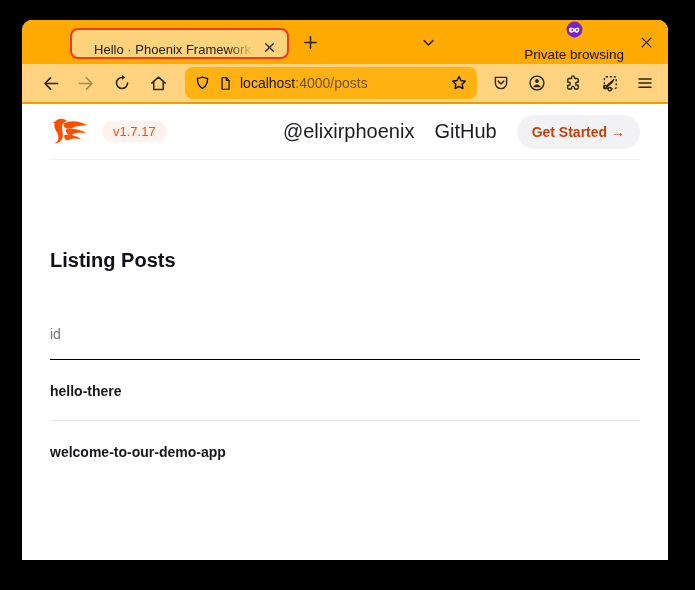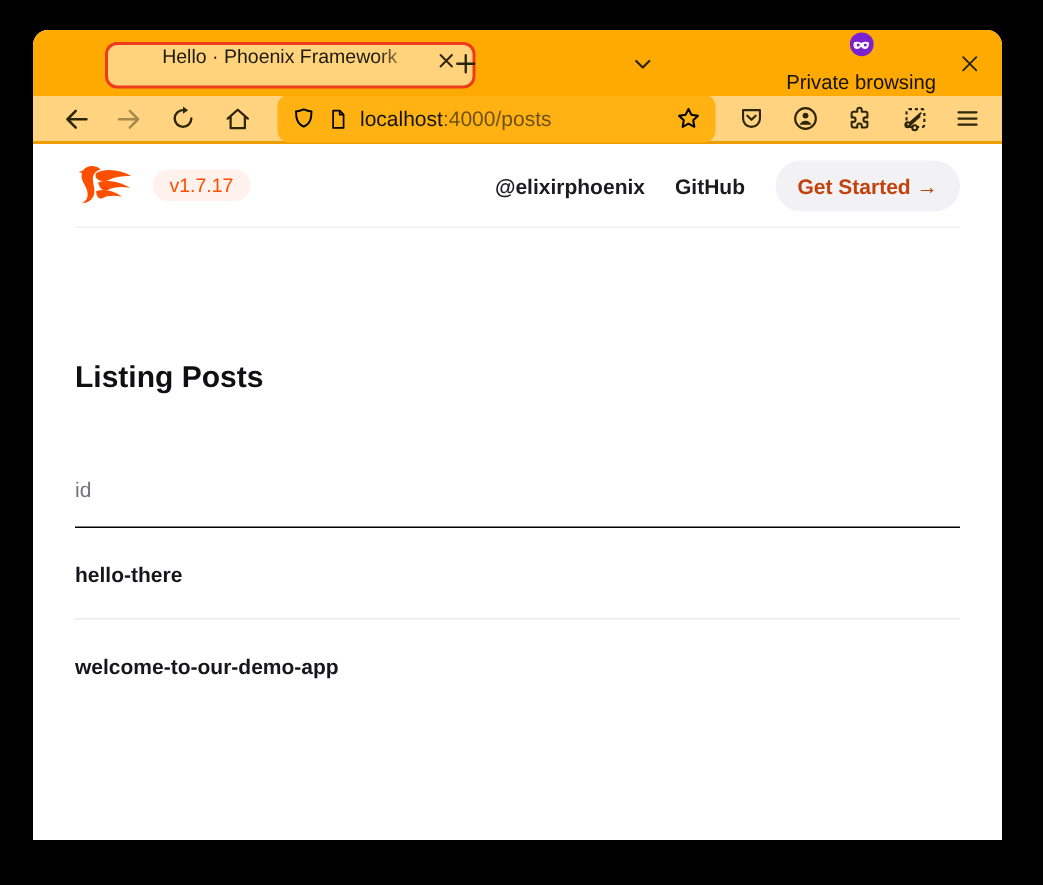--- a/index.html
+++ b/index.html
@@ -4,58 +4,58 @@
 <style>
   * { box-sizing: border-box; margin: 0; padding: 0; }
   html, body { width: 695px; height: 590px; background: #000; overflow: hidden;
     font-family: "Liberation Sans", sans-serif; }
 
   .window { position: absolute; left: 22px; top: 20px; width: 646px; height: 540px;
     border-radius: 10px 10px 0 0; overflow: hidden; background: #fff; }
 
   
   .tabbar { position: relative; height: 44px; background: #ffaa00; }
-  .tab { position: absolute; left: 48px; top: 8px; width: 247px; height: 31px;
+  .tab { position: absolute; left: 48px; top: 8px; width: 219px; height: 31px;
     background: #ffd27c; border: 2px solid #ef3b1d; border-radius: 8px;
-    display: flex; align-items: flex-start; padding: 0 8px 0 14px; }
+    display: flex; align-items: flex-end; padding: 0 8px 0 14px; }
   .tab-label { flex: 1; font-size: 13px; color: #1d1a0f; text-align: center; white-space: nowrap;
     overflow: hidden; -webkit-mask-image: linear-gradient(90deg,#000 82%,transparent 97%);
     mask-image: linear-gradient(90deg,#000 82%,transparent 97%); }
   .icon-btn { display: flex; align-items: center; justify-content: center;
     width: 28px; height: 28px; border-radius: 6px; color: #2c2410; cursor: pointer; background: transparent; border: 0; }
   .tab .icon-btn { width: 20px; height: 20px; }
   .newtab-btn { position: absolute; left: 274px; top: 8px; }
   .alltabs-btn { position: absolute; left: 392px; top: 8px; }
   .private-badge { position: absolute; right: 44px; top: 0; height: 44px;
     display: flex; align-items: center; gap: 8px; flex-direction: column; }
   .private-badge .label { font-size: 13.5px; color: #15120a; }
   .winclose-btn { position: absolute; right: 8px; top: 8px; }
 
   
-  .toolbar { height: 32px; background: #ffd37f; border-bottom: 2px solid #ee9e00;
+  .toolbar { height: 40px; background: #ffd37f; border-bottom: 2px solid #ee9e00;
     display: flex; align-items: center; padding: 0 8px 0 14px; }
   .toolbar .icon-btn { color: #2e2608; }
   .toolbar .icon-btn + .icon-btn { margin-left: 8px; }
   .icon-btn.disabled { opacity: 0.42; }
   .urlbar { margin-left: 13px; width: 292px; height: 32px; background: #ffb211;
     border-radius: 8px; display: flex; align-items: center; padding: 0 9px; gap: 7px; }
   .url-text { flex: 1; font-size: 14px; color: #15141a; white-space: nowrap; overflow: hidden; }
   .url-text .path { color: rgba(21,20,26,0.62); }
   .nav-right { display: flex; align-items: center; margin-left: 10px; }
   .nav-right .icon-btn + .icon-btn { margin-left: 8px; }
 
   
   .content { height: 450px; background: #ffffff; }
   .site-header { height: 56px; margin: 0 28px; border-bottom: 1px solid #f0f0f2;
     display: flex; align-items: center; }
   .brand { display: flex; align-items: center; gap: 12px; }
   .version-badge { background: #fff1eb; color: #fd4f00; font-size: 13px; font-weight: 500;
     border-radius: 999px; padding: 4px 11px; line-height: 1; }
   .header-nav { margin-left: auto; display: flex; align-items: center; gap: 20px; }
-  .header-link { font-size: 14px; font-weight: 700; color: #1c1c20; text-decoration: none; }
+  .header-link { font-size: 20px; font-weight: 400; color: #1c1c20; text-decoration: none; }
   .cta-btn { background: #f2f2f4; border: 0; border-radius: 999px; padding: 9px 15px;
     font-size: 14px; font-weight: 700; color: #c2410c; font-family: inherit; cursor: pointer; }
 
   .main { margin: 0 28px; }
   .page-title { padding-top: 89px; font-size: 20px; font-weight: 700; color: #101014; }
   .col-header { margin-top: 54px; font-size: 14px; color: #72727c;
     padding-bottom: 17px; border-bottom: 1px solid #000000; }
   .table-row { padding: 23px 0 21px; font-size: 14px; font-weight: 700; color: #17171b; }
   .table-row.ruled { border-bottom: 1px solid #eaeaee; }
 

